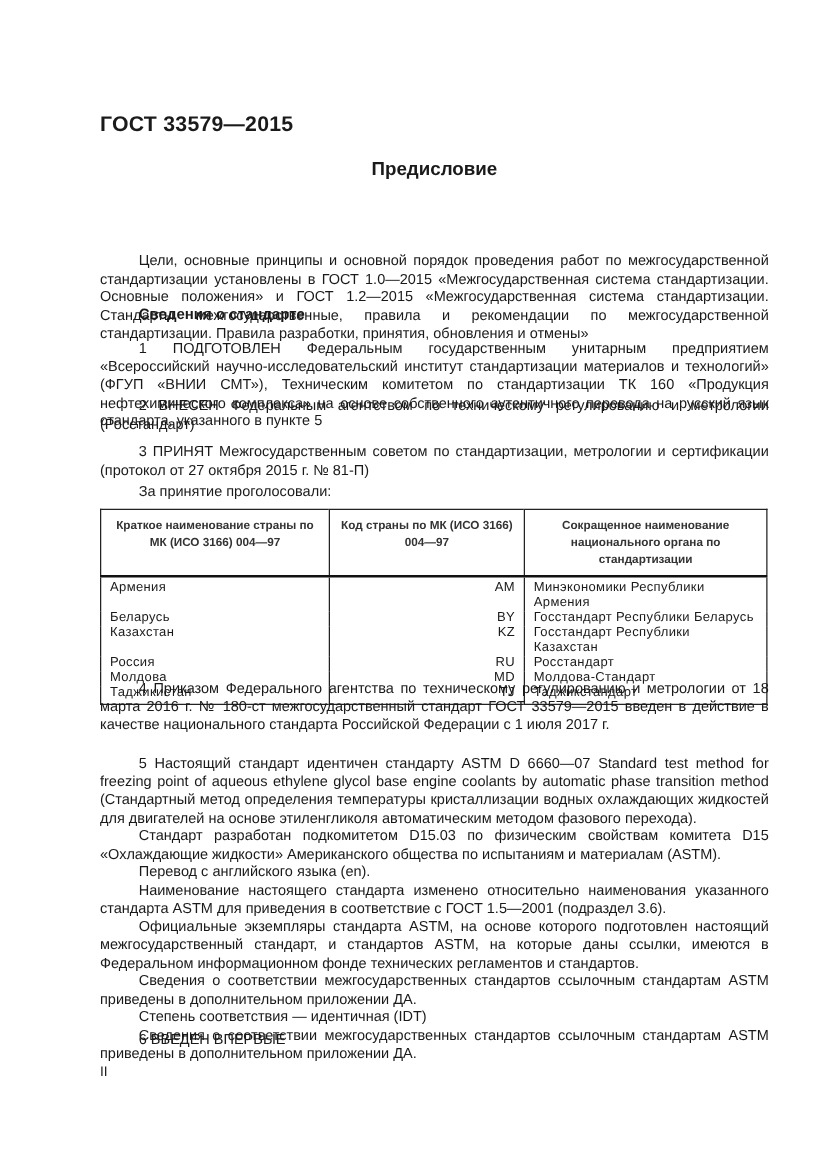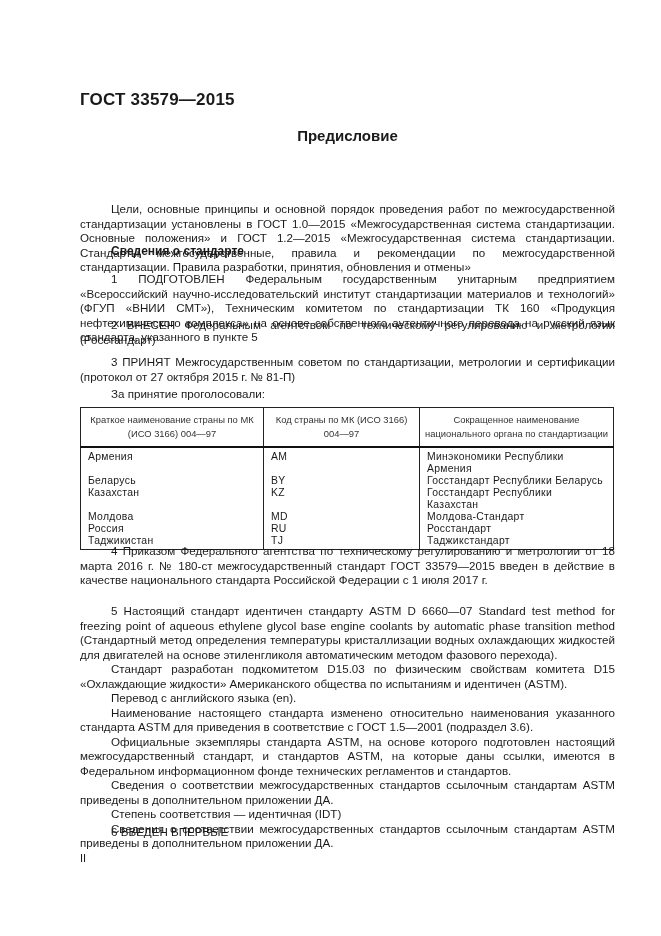--- a/index.html
+++ b/index.html
@@ -20,34 +20,34 @@
     font-size: 11.6px; line-height: 14.5px; text-align: justify;
     text-indent: 31px; margin: 0;
   }
   .block { position: absolute; left: 0; width: 535px; }
   .sub { font-size: 12px; font-weight: bold; text-indent: 31px; margin: 0; }
   .table {
     position: absolute; left: 0; top: 407px; width: 534px;
     border: 1px solid #222; border-collapse: collapse; font-size: 10px;
   }
   .table th {
-    font-weight: normal; font-size: 9.4px; line-height: 13.5px;
+    font-weight: bold; font-size: 9.4px; line-height: 13.5px;
     padding: 5px 4px 6px 4px; text-align: center; vertical-align: top;
     border-right: 1px solid #222; border-bottom: 2px solid #111; color: #333;
   }
   .table th:last-child { border-right: none; }
   .table td {
     font-size: 10.4px; line-height: 12px; padding: 0 7px; vertical-align: top;
     border-right: 1px solid #222; letter-spacing: 0.3px;
   }
   .table td:last-child { border-right: none; }
   .table tr.first td { padding-top: 3px; }
   .table tr.last td { padding-bottom: 2px; }
   .c1 { width: 168px; }
-  .c2 { width: 141px; text-align: left; }
+  .c2 { width: 141px; text-align: right; }
   .pagenum { position: absolute; left: 80px; top: 852px; font-size: 11px; }
 </style>
 </head>
 <body>
 
 <div class="page">
   <div class="header">ГОСТ  33579—2015</div>
   <div class="title">Предисловие</div>
 
   <div class="block" style="top:156px;margin-top:46px;">
@@ -92,44 +92,44 @@
         <td class="c1">Беларусь</td>
         <td class="c2">BY</td>
         <td>Госстандарт Республики Беларусь</td>
       </tr>
       <tr>
         <td class="c1">Казахстан</td>
         <td class="c2">KZ</td>
         <td>Госстандарт Республики Казахстан</td>
       </tr>
       <tr>
+        <td class="c1">Россия</td>
+        <td class="c2">RU</td>
+        <td>Росстандарт</td>
+      </tr>
+      <tr>
         <td class="c1">Молдова</td>
         <td class="c2">MD</td>
         <td>Молдова-Стандарт</td>
-      </tr>
-      <tr>
-        <td class="c1">Россия</td>
-        <td class="c2">RU</td>
-        <td>Росстандарт</td>
       </tr>
       <tr class="last">
         <td class="c1">Таджикистан</td>
         <td class="c2">TJ</td>
         <td>Таджикстандарт</td>
       </tr>
     </tbody>
   </table>
 
   <div class="block" style="top:544px;">
     <p class="p">4  Приказом Федерального агентства по техническому регулированию и метрологии от 18 марта 2016 г. № 180-ст межгосударственный стандарт ГОСТ 33579—2015 введен в действие в качестве национального стандарта Российской Федерации с 1 июля 2017 г.</p>
   </div>
 
   <div class="block" style="top:604px;">
     <p class="p">5  Настоящий стандарт идентичен стандарту ASTM D 6660—07 Standard test method for freezing point of aqueous ethylene glycol base engine coolants by automatic phase transition method (Стандартный метод определения температуры кристаллизации водных охлаждающих жидкостей для двигателей на основе этиленгликоля автоматическим методом фазового перехода).</p>
-    <p class="p">Стандарт разработан подкомитетом D15.03 по физическим свойствам комитета D15 «Охлаждающие жидкости» Американского общества по испытаниям и идентичен (ASTM).</p>
+    <p class="p">Стандарт разработан подкомитетом D15.03 по физическим свойствам комитета D15 «Охлаждающие жидкости» Американского общества по испытаниям и материалам (ASTM).</p>
     <p class="p">Перевод с английского языка (en).</p>
     <p class="p">Наименование настоящего стандарта изменено относительно наименования указанного стандарта ASTM для приведения в соответствие с ГОСТ 1.5—2001 (подраздел 3.6).</p>
     <p class="p">Официальные экземпляры стандарта ASTM, на основе которого подготовлен настоящий межгосударственный стандарт, и стандартов ASTM, на которые даны ссылки, имеются в Федеральном информационном фонде технических регламентов и стандартов.</p>
     <p class="p">Сведения о соответствии межгосударственных стандартов ссылочным стандартам ASTM приведены в дополнительном приложении ДА.</p>
     <p class="p">Степень соответствия — идентичная (IDT)</p>
     <p class="p">Сведения о соответствии межгосударственных стандартов ссылочным стандартам ASTM приведены в дополнительном приложении ДА.</p>
   </div>
 
   <div class="block" style="top:825px;">
     <p class="p">6  ВВЕДЕН ВПЕРВЫЕ</p>

